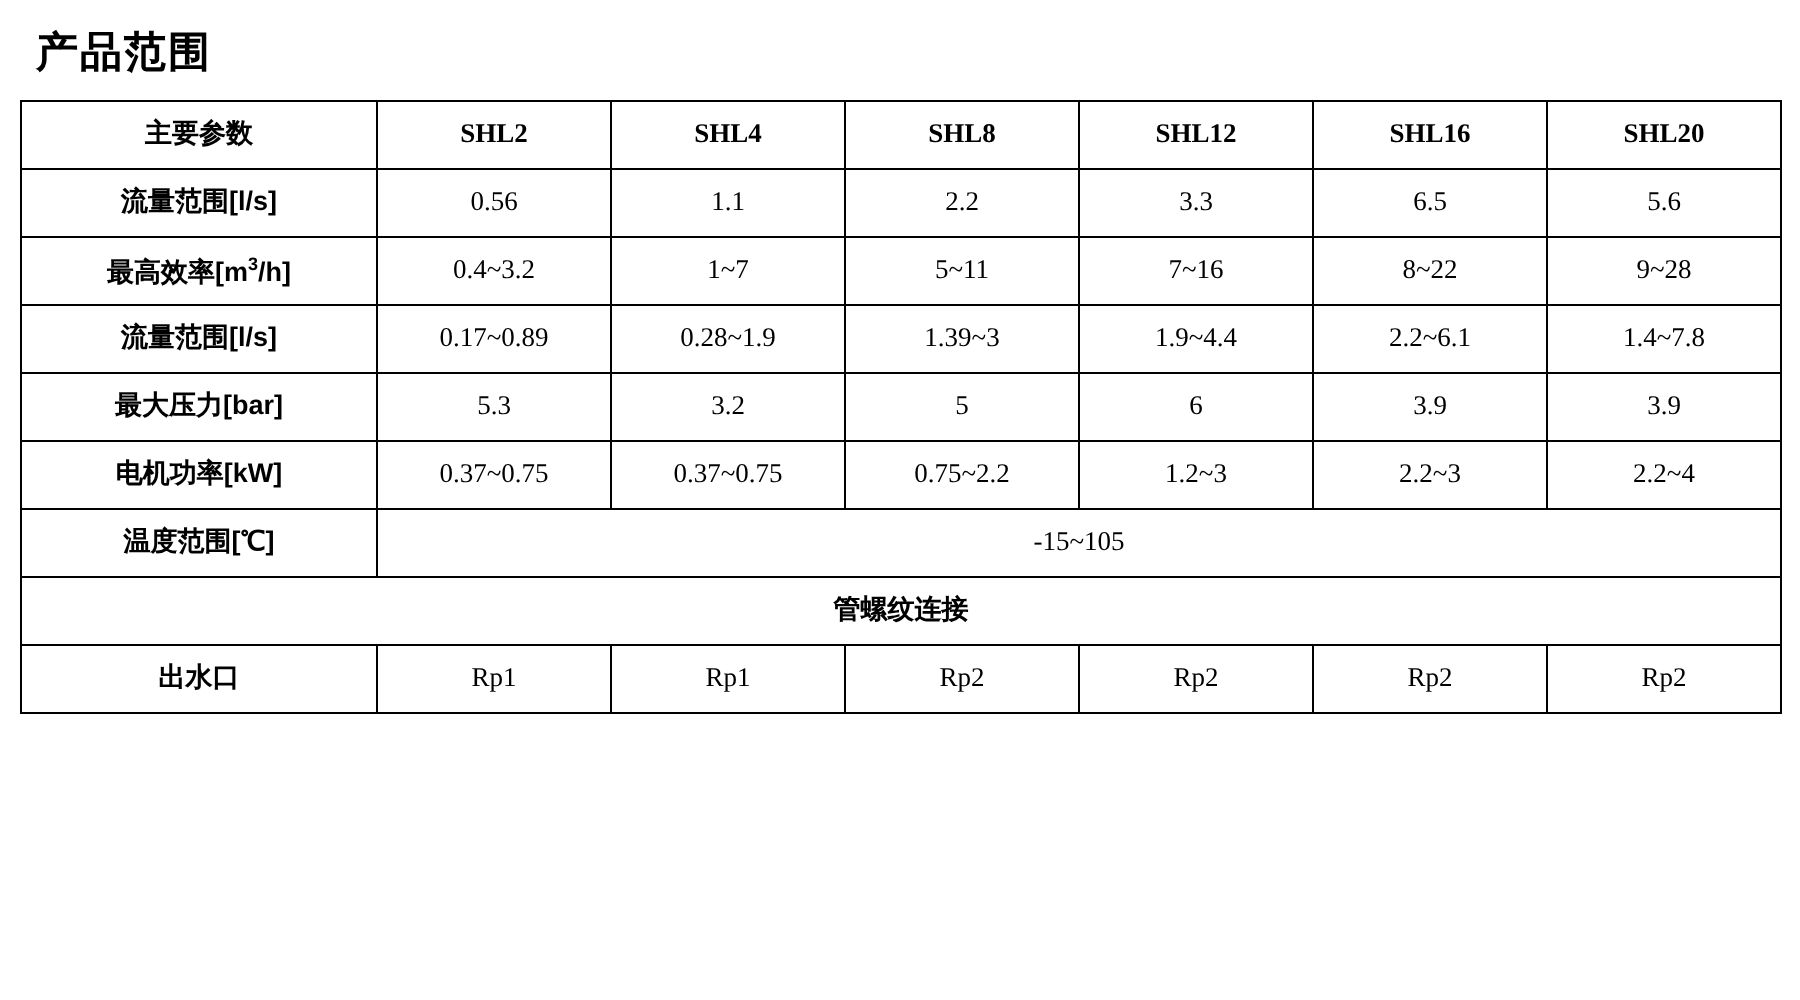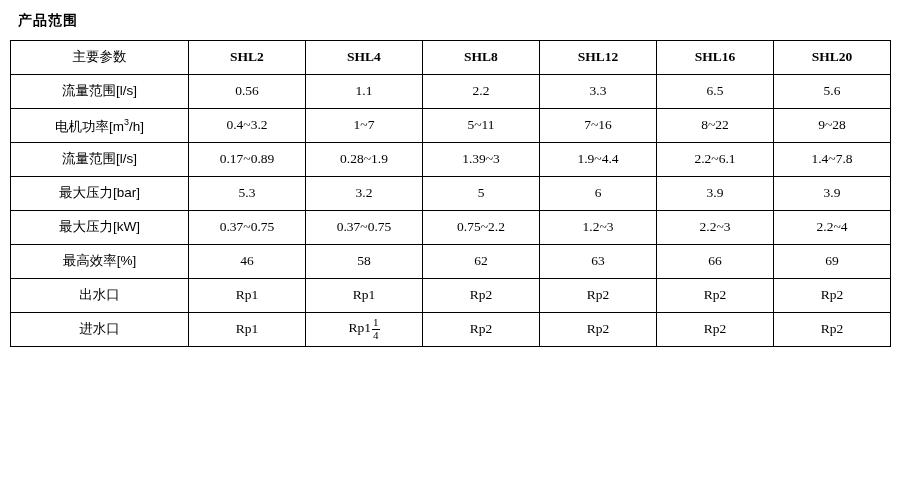--- a/index.html
+++ b/index.html
@@ -17,21 +17,21 @@
   .page {
     position: relative;
     width: 900px;
     height: 500px;
     box-sizing: border-box;
     padding: 10px 10px 0 10px;
   }
   .page-title {
     font-family: "Liberation Sans", sans-serif;
     font-weight: bold;
-    font-size: 14px;
+    font-size: 21px;
     letter-spacing: 1px;
     margin: 2px 0 10px 8px;
     color: #000;
   }
   table.spec {
     border-collapse: collapse;
     width: 880px;
     margin: 0 auto;
     table-layout: fixed;
   }
@@ -41,21 +41,21 @@
     vertical-align: middle;
     font-size: 13.5px;
     height: 33px;
     padding: 0 2px;
     line-height: 1.2;
   }
   col.c0 { width: 178px; }
   col.cd { width: 117px; }
   td.rowhead {
     font-family: "Liberation Sans", sans-serif;
-    font-weight: normal;
+    font-weight: bold;
     font-size: 14px;
   }
   td.colhead {
     font-family: "Liberation Serif", serif;
     font-weight: bold;
     font-size: 14px;
   }
   td.span-all {
     font-family: "Liberation Sans", sans-serif;
     font-weight: bold;
@@ -122,21 +122,21 @@
         <td class="rowhead">流量范围[l/s]</td>
         <td>0.56</td>
         <td>1.1</td>
         <td>2.2</td>
         <td>3.3</td>
         <td>6.5</td>
         <td>5.6</td>
       </tr>
 
       <tr>
-        <td class="rowhead"><span>电机功率[m</span><span class="sup">3</span><span>/h]</span></td>
+        <td class="rowhead"><span>最高效率[m</span><span class="sup">3</span><span>/h]</span></td>
         <td>0.4~3.2</td>
         <td>1~7</td>
         <td>5~11</td>
         <td>7~16</td>
         <td>8~22</td>
         <td>9~28</td>
       </tr>
 
       <tr>
         <td class="rowhead">流量范围[l/s]</td>
@@ -152,56 +152,45 @@
         <td class="rowhead">最大压力[bar]</td>
         <td>5.3</td>
         <td>3.2</td>
         <td>5</td>
         <td>6</td>
         <td>3.9</td>
         <td>3.9</td>
       </tr>
 
       <tr>
-        <td class="rowhead">最大压力[kW]</td>
+        <td class="rowhead">电机功率[kW]</td>
         <td>0.37~0.75</td>
         <td>0.37~0.75</td>
         <td>0.75~2.2</td>
         <td>1.2~3</td>
         <td>2.2~3</td>
         <td>2.2~4</td>
       </tr>
 
+      <tr>
+        <td class="rowhead">温度范围[℃]</td>
+        <td class="span-vals" colspan="6">-15~105</td>
+      </tr>
+
 
       <tr>
-        <td class="rowhead">最高效率[%]</td>
-        <td>46</td>
-        <td>58</td>
-        <td>62</td>
-        <td>63</td>
-        <td>66</td>
-        <td>69</td>
+        <td class="span-all" colspan="7">管螺纹连接</td>
       </tr>
-
 
       <tr>
         <td class="rowhead">出水口</td>
         <td>Rp1</td>
         <td>Rp1</td>
         <td>Rp2</td>
         <td>Rp2</td>
         <td>Rp2</td>
         <td>Rp2</td>
       </tr>
 
-      <tr>
-        <td class="rowhead">进水口</td>
-        <td>Rp1</td>
-        <td><span>Rp1</span><span class="frac"><span class="num">1</span><span class="den">4</span></span></td>
-        <td>Rp2</td>
-        <td>Rp2</td>
-        <td>Rp2</td>
-        <td>Rp2</td>
-      </tr>
 
     </tbody>
   </table>
 </div>
 
 </body></html>

